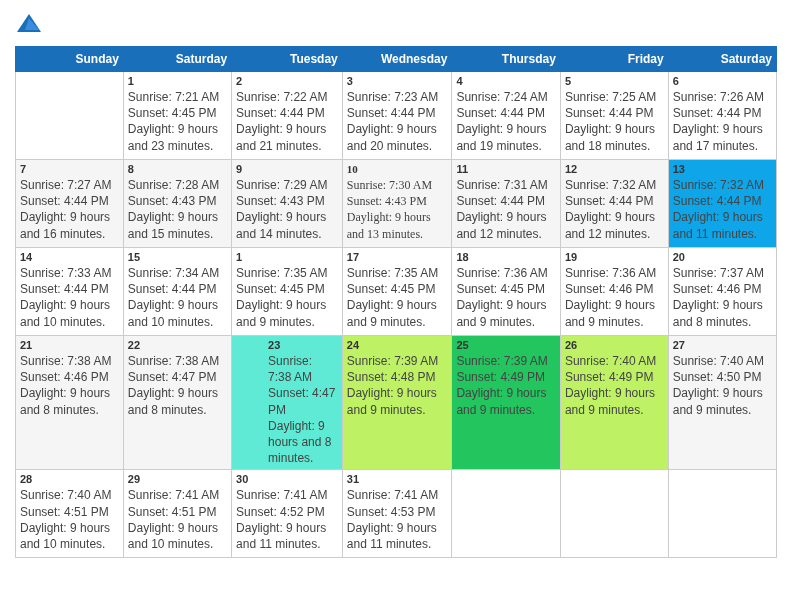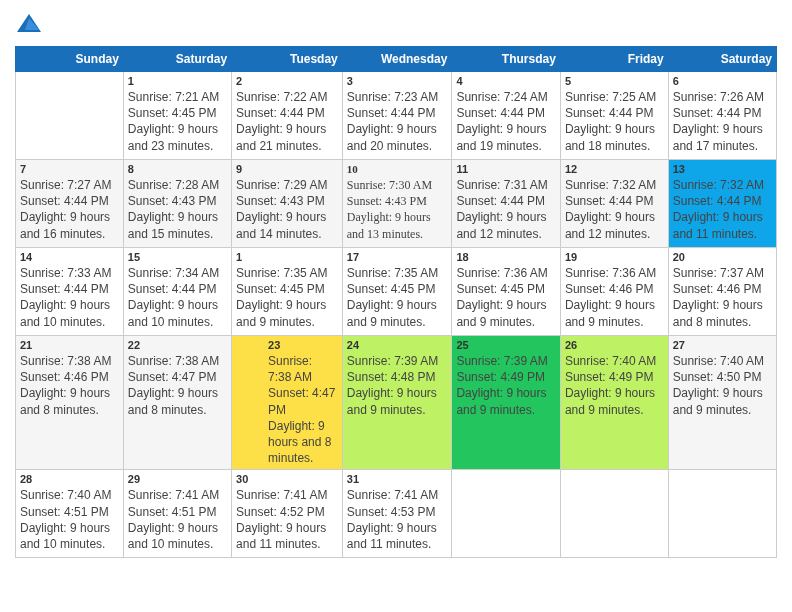--- a/index.html
+++ b/index.html
@@ -212,21 +212,21 @@
         </tr>
         <tr>
           <td style="background: rgb(245, 245, 245);">
             <div class="day-number">21</div>
             <div class="day-info">Sunrise: 7:38 AM<br>Sunset: 4:46 PM<br>Daylight: 9 hours and 8 minutes.</div>
           </td>
           <td style="background: rgb(245, 245, 245);">
             <div class="day-number">22</div>
             <div class="day-info">Sunrise: 7:38 AM<br>Sunset: 4:47 PM<br>Daylight: 9 hours and 8 minutes.</div>
           </td>
-          <td style="background: #fde047; padding-left: 36px;">
+          <td style="background: #5eead4; padding-left: 36px;">
             <div class="day-number">23</div>
             <div class="day-info">Sunrise: 7:38 AM<br>Sunset: 4:47 PM<br>Daylight: 9 hours and 8 minutes.</div>
           </td>
           <td style="background: #bef264;">
             <div class="day-number">24</div>
             <div class="day-info">Sunrise: 7:39 AM<br>Sunset: 4:48 PM<br>Daylight: 9 hours and 9 minutes.</div>
           </td>
           <td style="background: #22c55e;">
             <div class="day-number">25</div>
             <div class="day-info">Sunrise: 7:39 AM<br>Sunset: 4:49 PM<br>Daylight: 9 hours and 9 minutes.</div>

